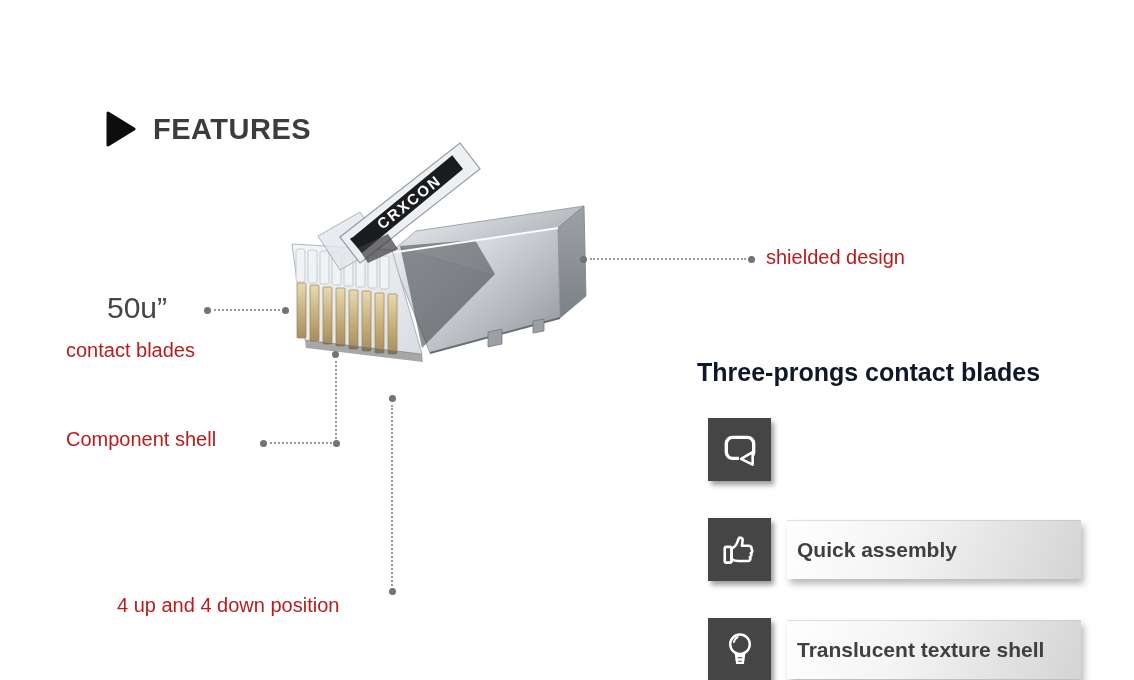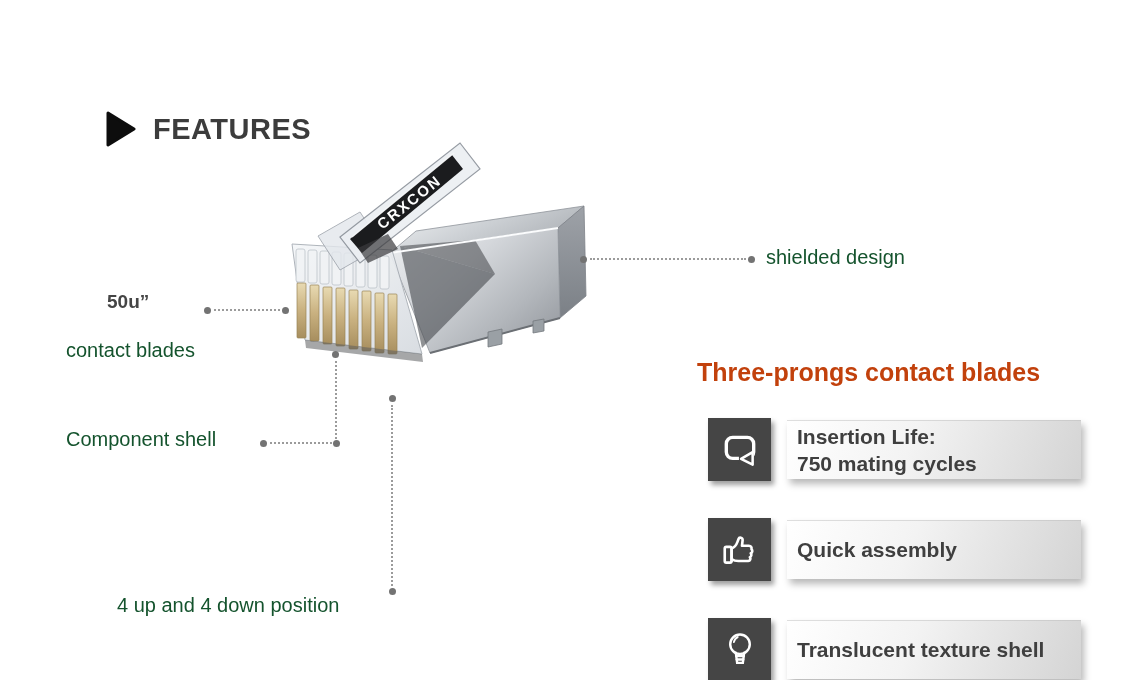--- a/index.html
+++ b/index.html
@@ -26,25 +26,25 @@
     font-size: 29px;
     font-weight: bold;
     color: #3c3c3c;
     letter-spacing: 0.5px;
   }
 
   
   .callout-label {
     position: absolute;
     font-size: 20px;
-    color: #14532d;
+    color: #b91c1c;
     white-space: nowrap;
   }
   #shielded-label  { left: 766px; top: 198px; }
-  #blades-value    { left: 107px; top: 243px; font-size: 19px; font-weight: bold; color: #454545; }
+  #blades-value    { left: 107px; top: 243px; font-size: 30px; font-weight: normal; color: #454545; }
   #blades-label    { left: 66px;  top: 291px; text-align: center; }
   #component-label { left: 66px;  top: 380px; }
   #position-label  { left: 117px; top: 546px; }
 
   
   .h-line { position: absolute; height: 0; border-top: 2px dotted #9b9b9b; }
   .v-line { position: absolute; width: 0;  border-left: 2px dotted #9b9b9b; }
   .dot {
     position: absolute;
     width: 7px; height: 7px;
@@ -52,21 +52,21 @@
     background: #737373;
   }
 
   
   .panel-heading {
     position: absolute;
     left: 697px;
     top: 310px;
     font-size: 25px;
     font-weight: bold;
-    color: #c2410c;
+    color: #0f172a;
     white-space: nowrap;
   }
   .card { position: absolute; left: 708px; width: 374px; height: 64px; }
   #card-0 { top: 370px; }
   #card-1 { top: 470px; }
   #card-2 { top: 570px; }
   .icon-box {
     position: absolute;
     left: 0; top: 0;
     width: 63px; height: 63px;
@@ -228,24 +228,20 @@
   <div class="panel-heading">Three-prongs contact blades</div>
 
   <div class="card" id="card-0">
     <div class="icon-box">
       <svg width="40" height="40" viewBox="0 0 38 38">
         <rect x="6" y="7" width="26" height="20" rx="6" fill="none" stroke="#ffffff" stroke-width="3.2"></rect>
         <rect x="18" y="22" width="14" height="10" fill="#454545"></rect>
         <path d="M31,21 L20,27.5 L31,33 Z" fill="#454545" stroke="#ffffff" stroke-width="2.4" stroke-linejoin="round"></path>
       </svg>
     </div>
-    <div class="bar">
-      <span class="bar-line">Insertion Life:</span>
-      <span class="bar-line">750 mating cycles</span>
-    </div>
   </div>
 
   <div class="card" id="card-2">
     <div class="icon-box">
       <svg width="40" height="40" viewBox="0 0 38 38">
         <g fill="none" stroke="#ffffff" stroke-width="2.3" stroke-linecap="round">
           <circle cx="19" cy="13.5" r="9.3"></circle>
           <path d="M15,21.5 L16.3,31.2 h5.4 L23,21.5"></path>
           <line x1="15.6" y1="24.8" x2="22.4" y2="24.8"></line>
           <line x1="16" y1="28" x2="22" y2="28"></line>

